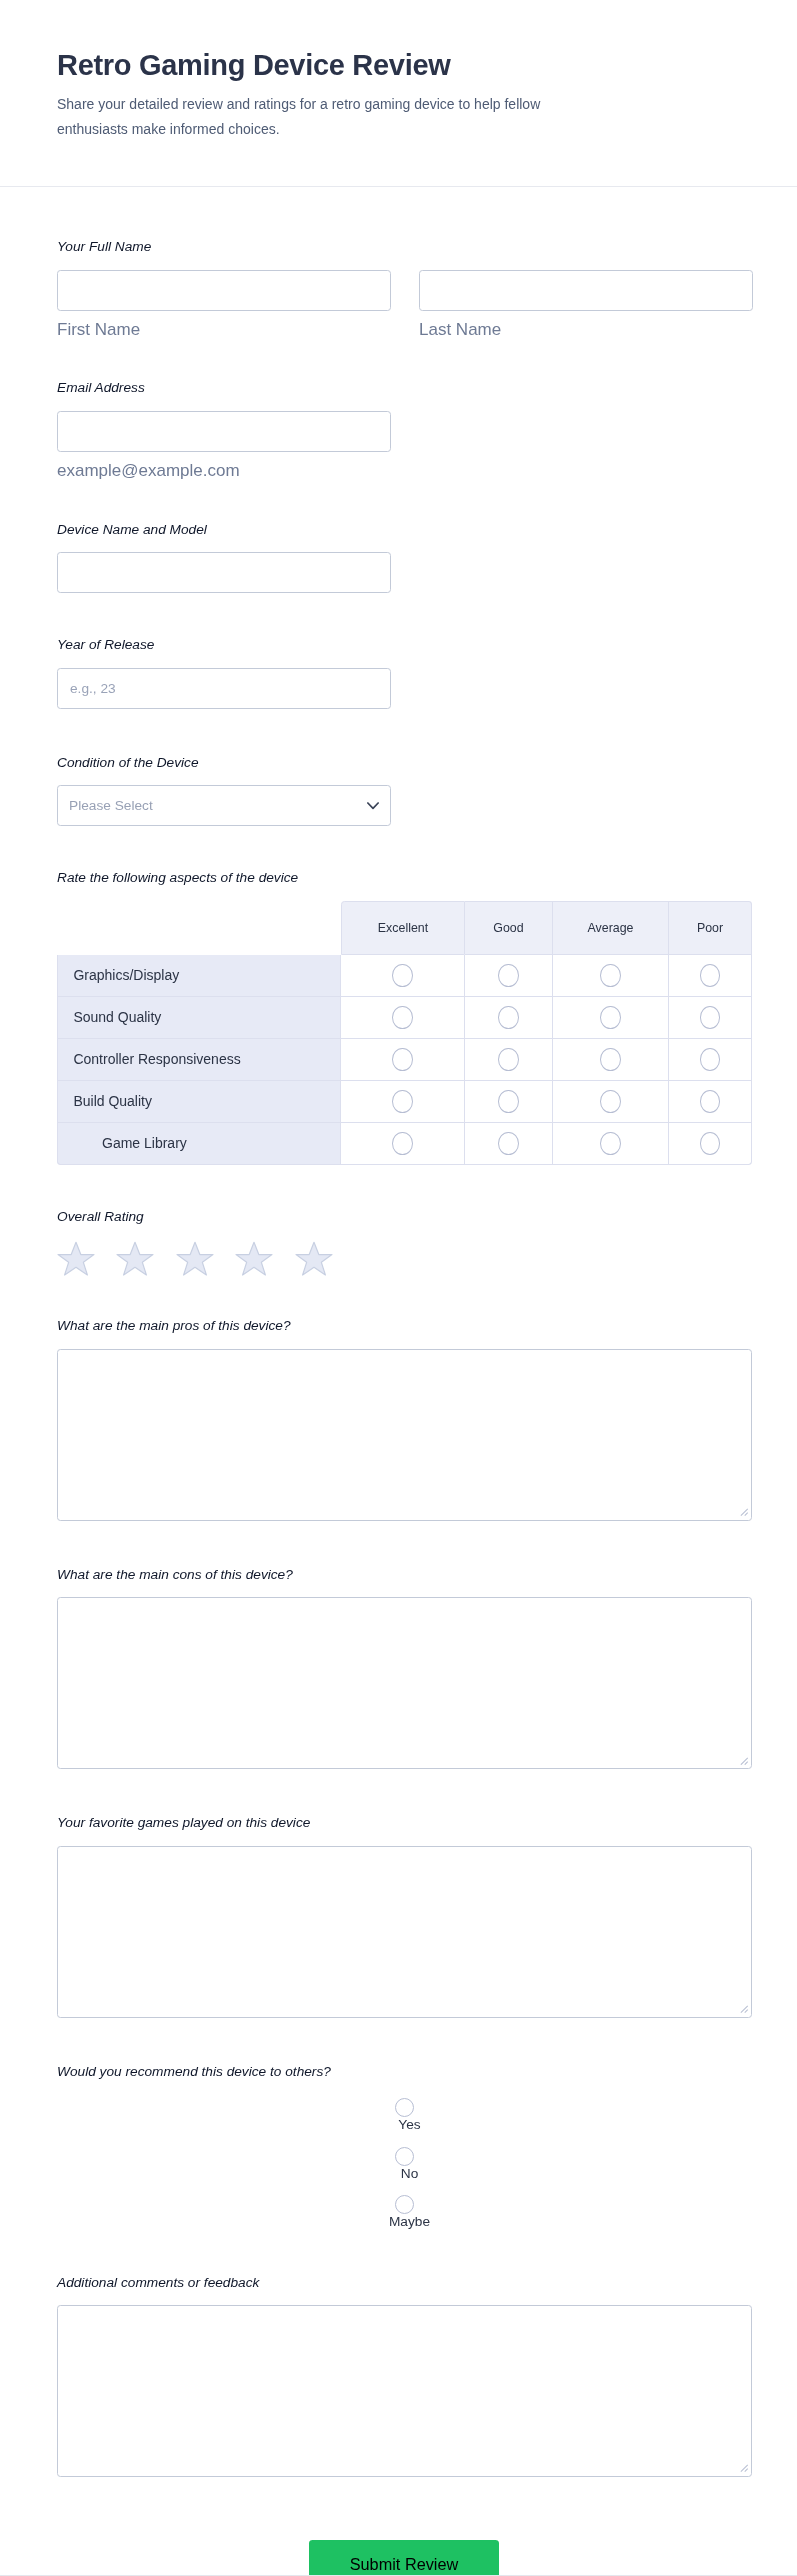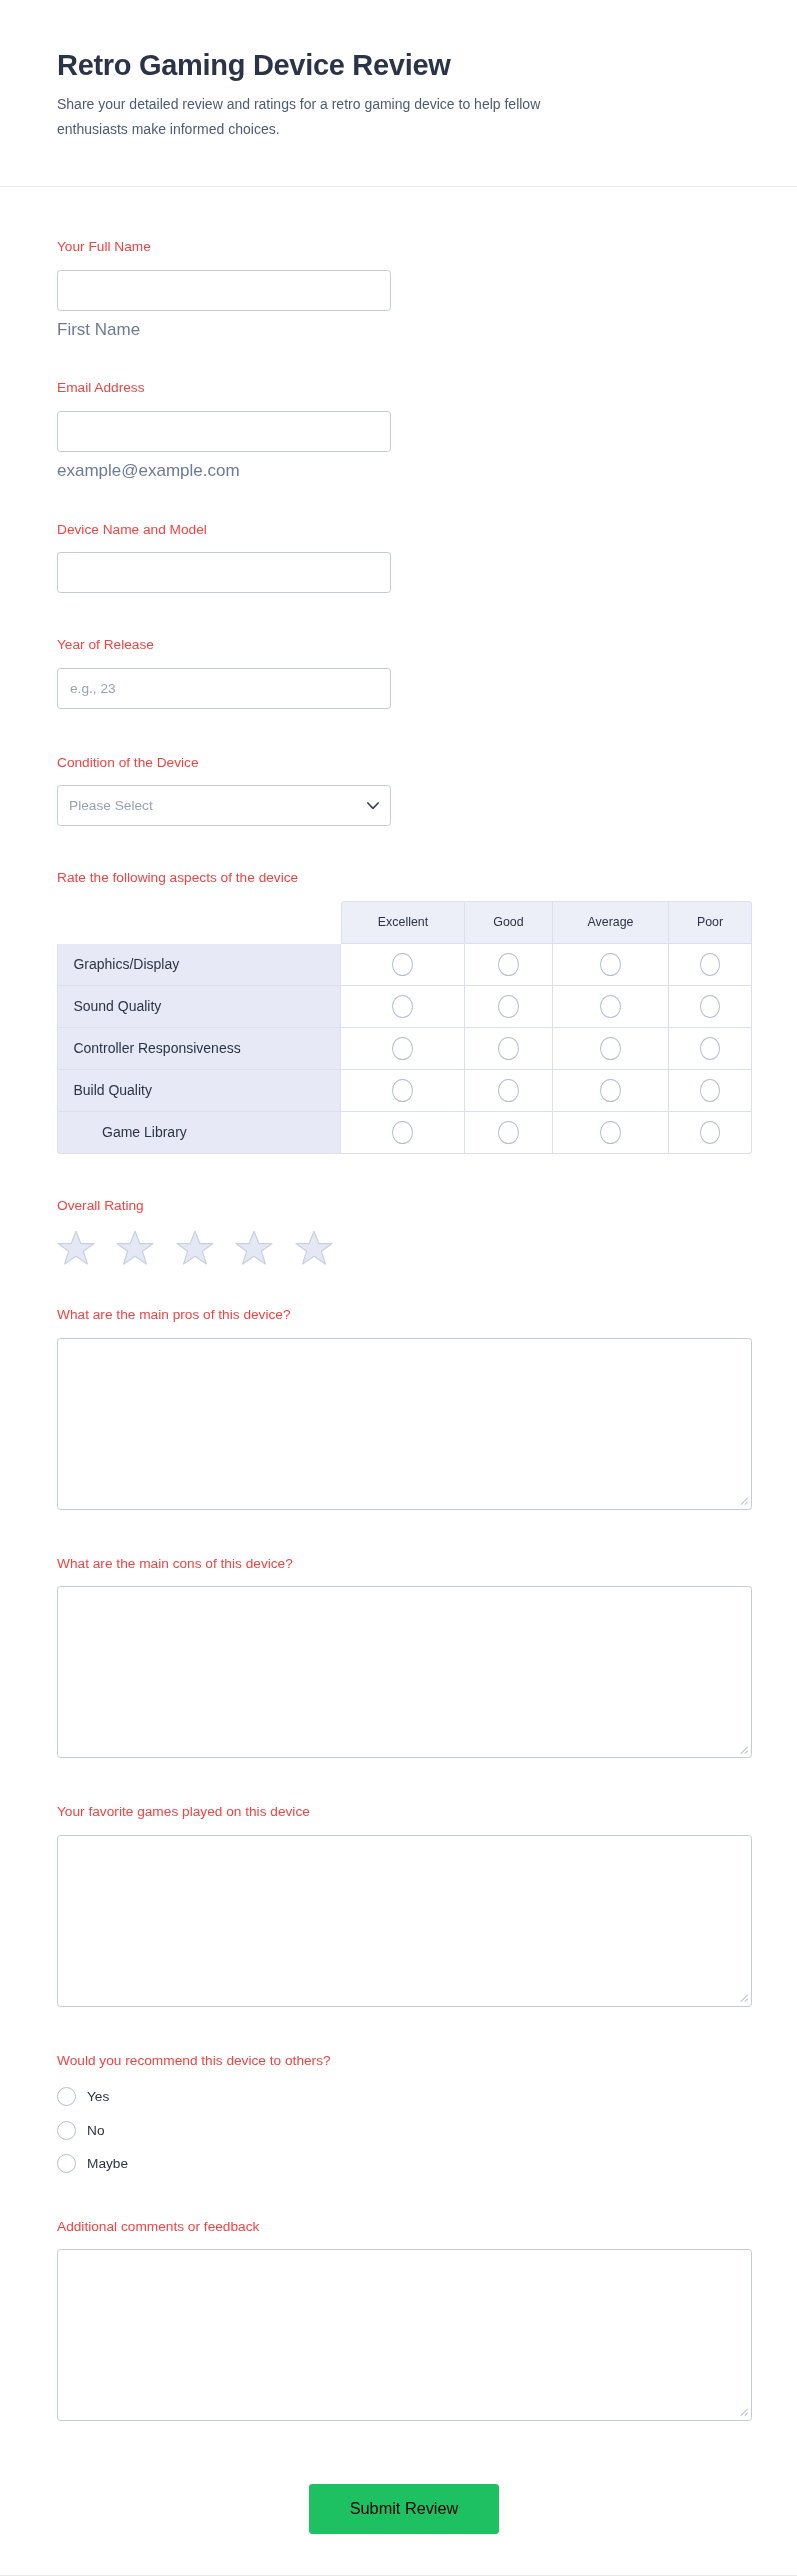--- a/index.html
+++ b/index.html
@@ -10,21 +10,21 @@
   
   .header { height:187px; padding:48px 57px 0 57px; border-bottom:0.9px solid #e7e9ef; }
   .title { margin:0; font-size:29px; line-height:34px; font-weight:700; color:#2b3349; letter-spacing:-0.3px; }
   .subtitle { margin:10.3px 0 0 0; font-size:14px; line-height:25px; color:#4e5b74; max-width:523px; }
 
   
   .form { padding:51px 46px 0 57px; }
   .field { margin-bottom:43px; }
   .field.mb52 { margin-bottom:45px; }
   .field.mb47 { margin-bottom:40px; }
-  .flabel { display:block; font-size:13.7px; line-height:17px; color:#ef4444; margin-bottom:14.6px; }
+  .flabel { display:block; font-size:13.7px; line-height:17px; color:#0f172a; margin-bottom:14.6px;font-style:italic; }
   .sublabel { margin-top:12px; font-size:17px; line-height:13.7px; color:#6e7a94; }
 
   input[type="text"], input[type="email"] {
     width:334px; height:41px; border:0.9px solid #c3cad8; border-radius:3.4px;
     padding:0 12px; font-size:13.7px; color:#2b3345; background:#fff; outline:none;
     font-family:inherit;
   }
   input::placeholder { color:#9aa3b8; opacity:1; }
   .name-row { display:flex; gap:28px; }
   .name-col { width:334px; }
@@ -32,21 +32,21 @@
   
   .select-box { width:334px; height:41px; border:0.9px solid #c3cad8; border-radius:3.4px;
     background:#fff; display:flex; align-items:center; padding:0 11px; cursor:pointer; }
   .select-box .ph { font-size:13.7px; color:#98a1b5; }
   .select-box svg { margin-left:auto; }
 
   
   table.matrix { border-collapse:separate; border-spacing:0; width:695px; table-layout:fixed; }
   .matrix th, .matrix td { padding:0; }
   .matrix th.rhead {
-    height:43px; background:#edeff8; font-weight:normal; font-size:12.4px; color:#2b3345;
+    height:54px; background:#edeff8; font-weight:normal; font-size:12.4px; color:#2b3345;
     border-top:0.9px solid #dcdfee; border-right:0.9px solid #dcdfee; border-bottom:0.9px solid #dcdfee;
   }
   .matrix th.corner { background:transparent; border:none; }
   .matrix th.first { border-left:0.9px solid #dcdfee; border-top-left-radius:3.4px; }
   .matrix th.last { border-top-right-radius:3.4px; }
   .matrix td { height:42px; border-right:0.9px solid #dcdfee; border-bottom:0.9px solid #dcdfee; }
   .matrix td.rowlabel {
     background:#e7eaf6; border-left:0.9px solid #dcdfee; font-size:14px; color:#2b3345;
     text-align:left; padding-left:15.4px;
   }
@@ -66,21 +66,21 @@
   
   .ta-wrap { position:relative; width:695px; }
   textarea {
     width:695px; height:172px; border:0.9px solid #c3cad8; border-radius:3.4px;
     padding:10.3px 12px; font-size:13.7px; color:#2b3345; font-family:inherit;
     resize:none; outline:none; background:#fff; display:block;
   }
   .resize-handle { position:absolute; right:3.4px; bottom:4.3px; pointer-events:none; }
 
   
-  .radio-row { display:flex; align-items:center; margin-bottom:14.6px; }
+  .radio-row { display:flex; align-items:center; margin-bottom:14.6px;flex-direction:column; }
   .radio-row:last-child { margin-bottom:16px; }
   input.oradio {
     -webkit-appearance:none; appearance:none; width:19px; height:19px; margin:0;
     border:0.9px solid #b7bed3; border-radius:50%; background:#fff; cursor:pointer; flex:none;
   }
   .radio-row label { font-size:13.7px; color:#2b3345; margin-left:11px; cursor:pointer; }
 
   
   .submit-row { padding:63px 0 0 0; }
   .submit-btn {
@@ -99,20 +99,24 @@
   </div>
 
   <div class="form">
 
     <div class="field">
       <span class="flabel">Your Full Name</span>
       <div class="name-row">
         <div class="name-col">
           <input type="text" value="" style="">
           <div class="sublabel">First Name</div>
+        </div>
+        <div class="name-col">
+          <input type="text" value="" style="">
+          <div class="sublabel">Last Name</div>
         </div>
       </div>
     </div>
 
     <div class="field">
       <span class="flabel">Email Address</span>
       <input type="email" value="" style="">
       <div class="sublabel">example@example.com</div>
     </div>
 

